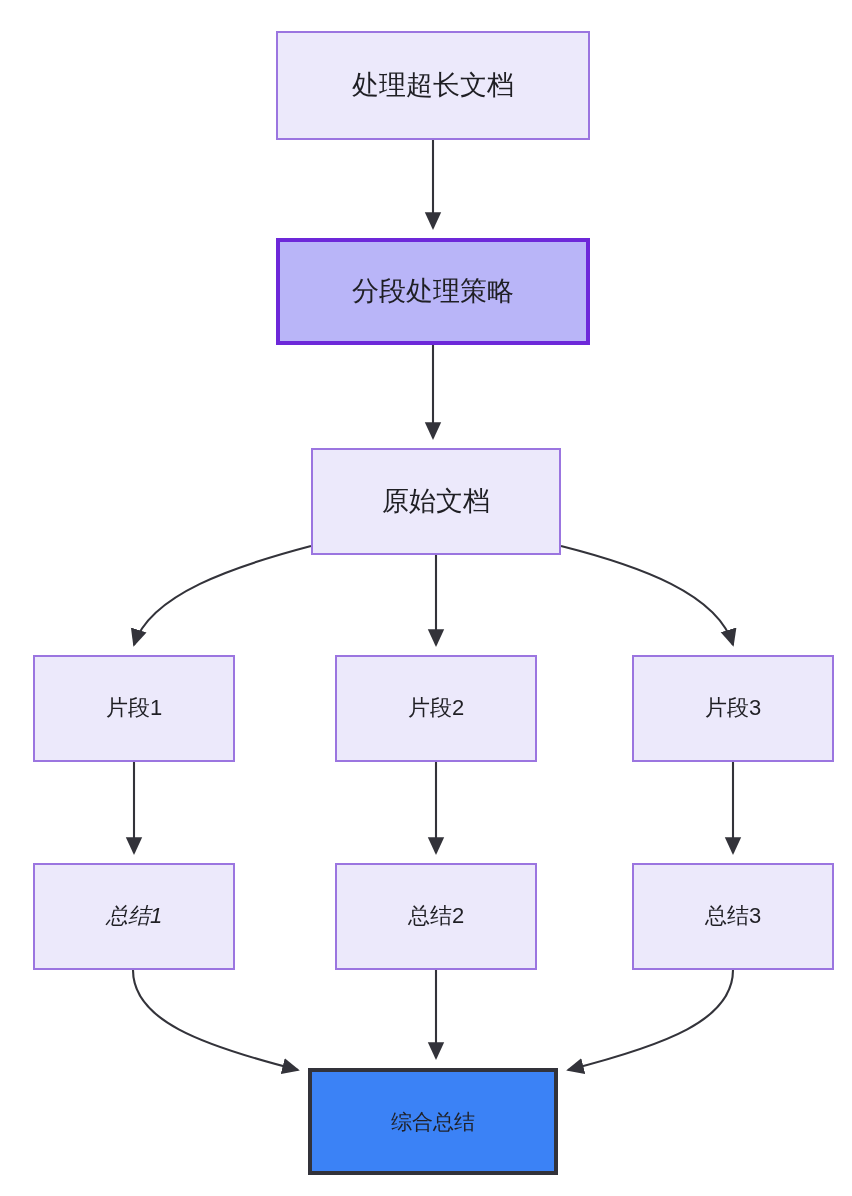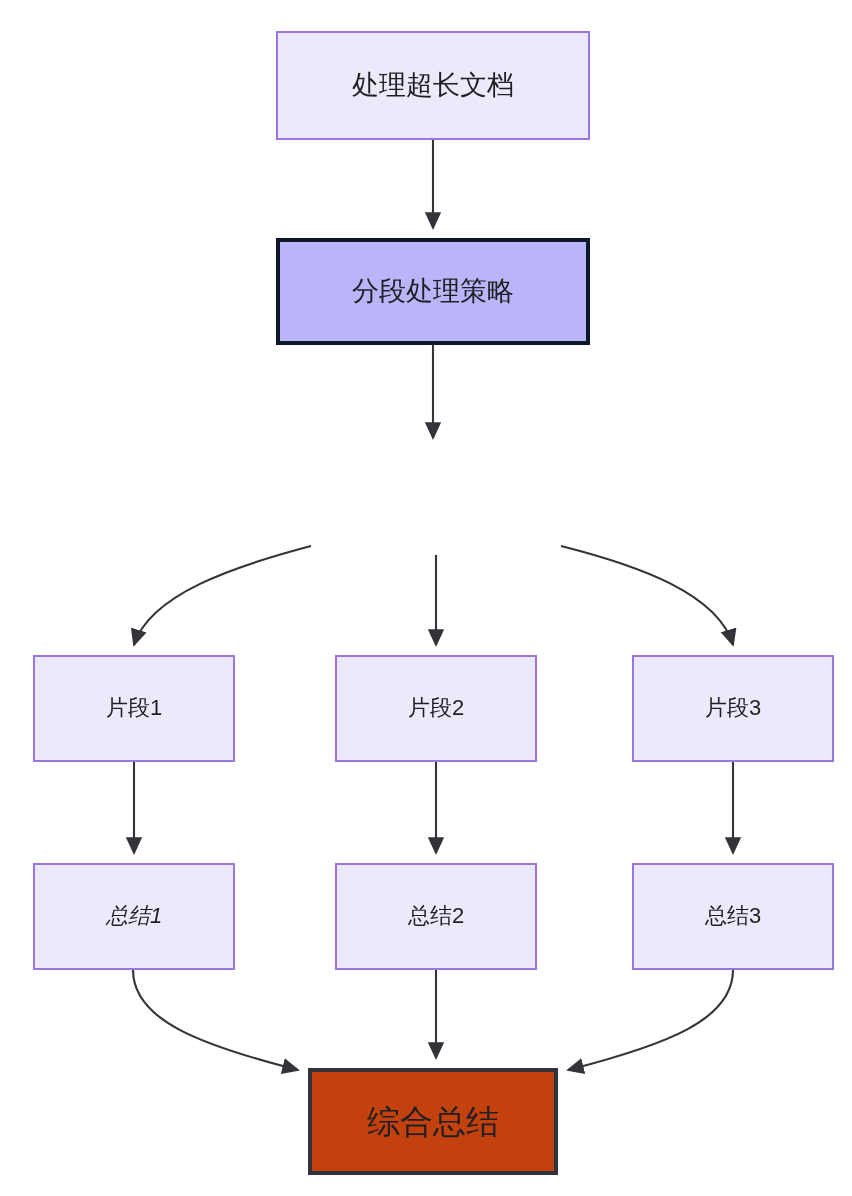--- a/index.html
+++ b/index.html
@@ -40,27 +40,27 @@
     color: #1f1f24;
     white-space: nowrap;
   }
   .node-default {
     background: #ece9fb;
     border: 2px solid #9b75e0;
     font-size: 27px;
   }
   .node-strategy {
     background: #b9b5f8;
-    border: 4px solid #0f172a;
+    border: 4px solid #6d28d9;
     font-size: 27px;
   }
   .node-final {
-    background: #c2410c;
+    background: #3b82f6;
     border: 4px solid #32323a;
-    font-size: 33px;
+    font-size: 21px;
   }
   .node-small {
     font-size: 22px;
   }
 </style>
 </head>
 <body>
 
 <div id="flow-root">
 
@@ -84,20 +84,23 @@
         <path d="M 733 970 C 733 1020, 666 1045, 568 1070"></path>
       </g>
   </svg>
 
   <div class="node node-default" style="left: 276px; top: 31px; width: 314px; height: 109px;">
     <span>处理超长文档</span>
   </div>
   <div class="node node-strategy" style="left: 276px; top: 238px; width: 314px; height: 107px;">
     <span>分段处理策略</span>
   </div>
+  <div class="node node-default" style="left: 311px; top: 448px; width: 250px; height: 107px;">
+    <span>原始文档</span>
+  </div>
   <div class="node node-default node-small" style="left: 33px; top: 655px; width: 202px; height: 107px;">
     <span>片段1</span>
   </div>
   <div class="node node-default node-small" style="left: 335px; top: 655px; width: 202px; height: 107px;">
     <span>片段2</span>
   </div>
   <div class="node node-default node-small" style="left: 632px; top: 655px; width: 202px; height: 107px;">
     <span>片段3</span>
   </div>
   <div class="node node-default node-small" style="left: 33px; top: 863px; width: 202px; height: 107px; font-style: italic;">

